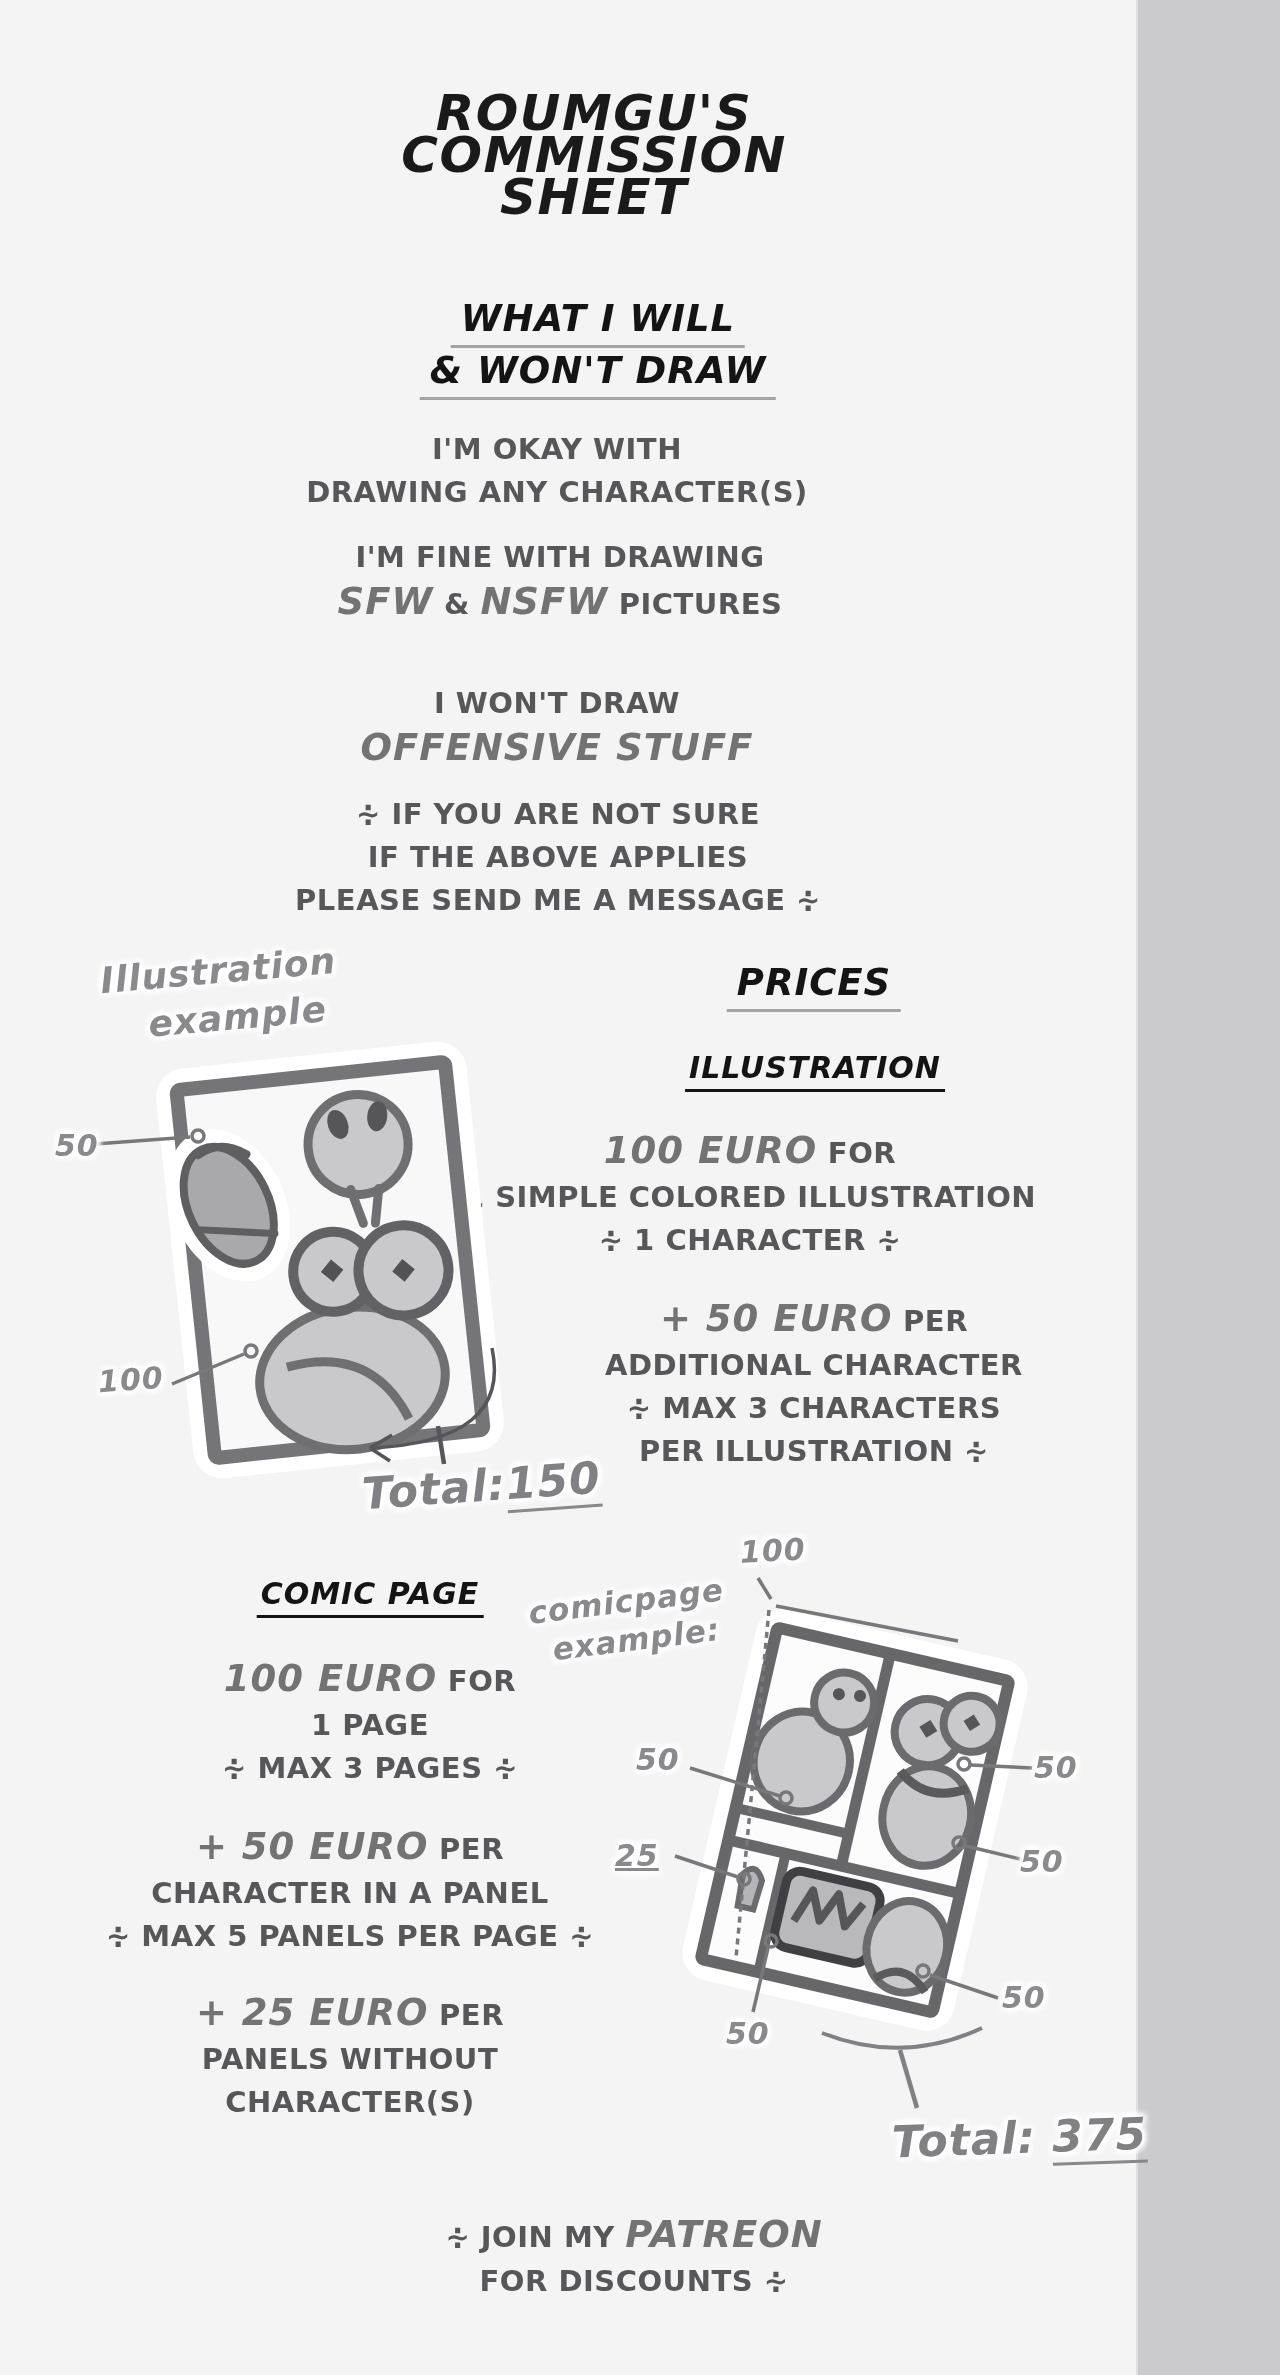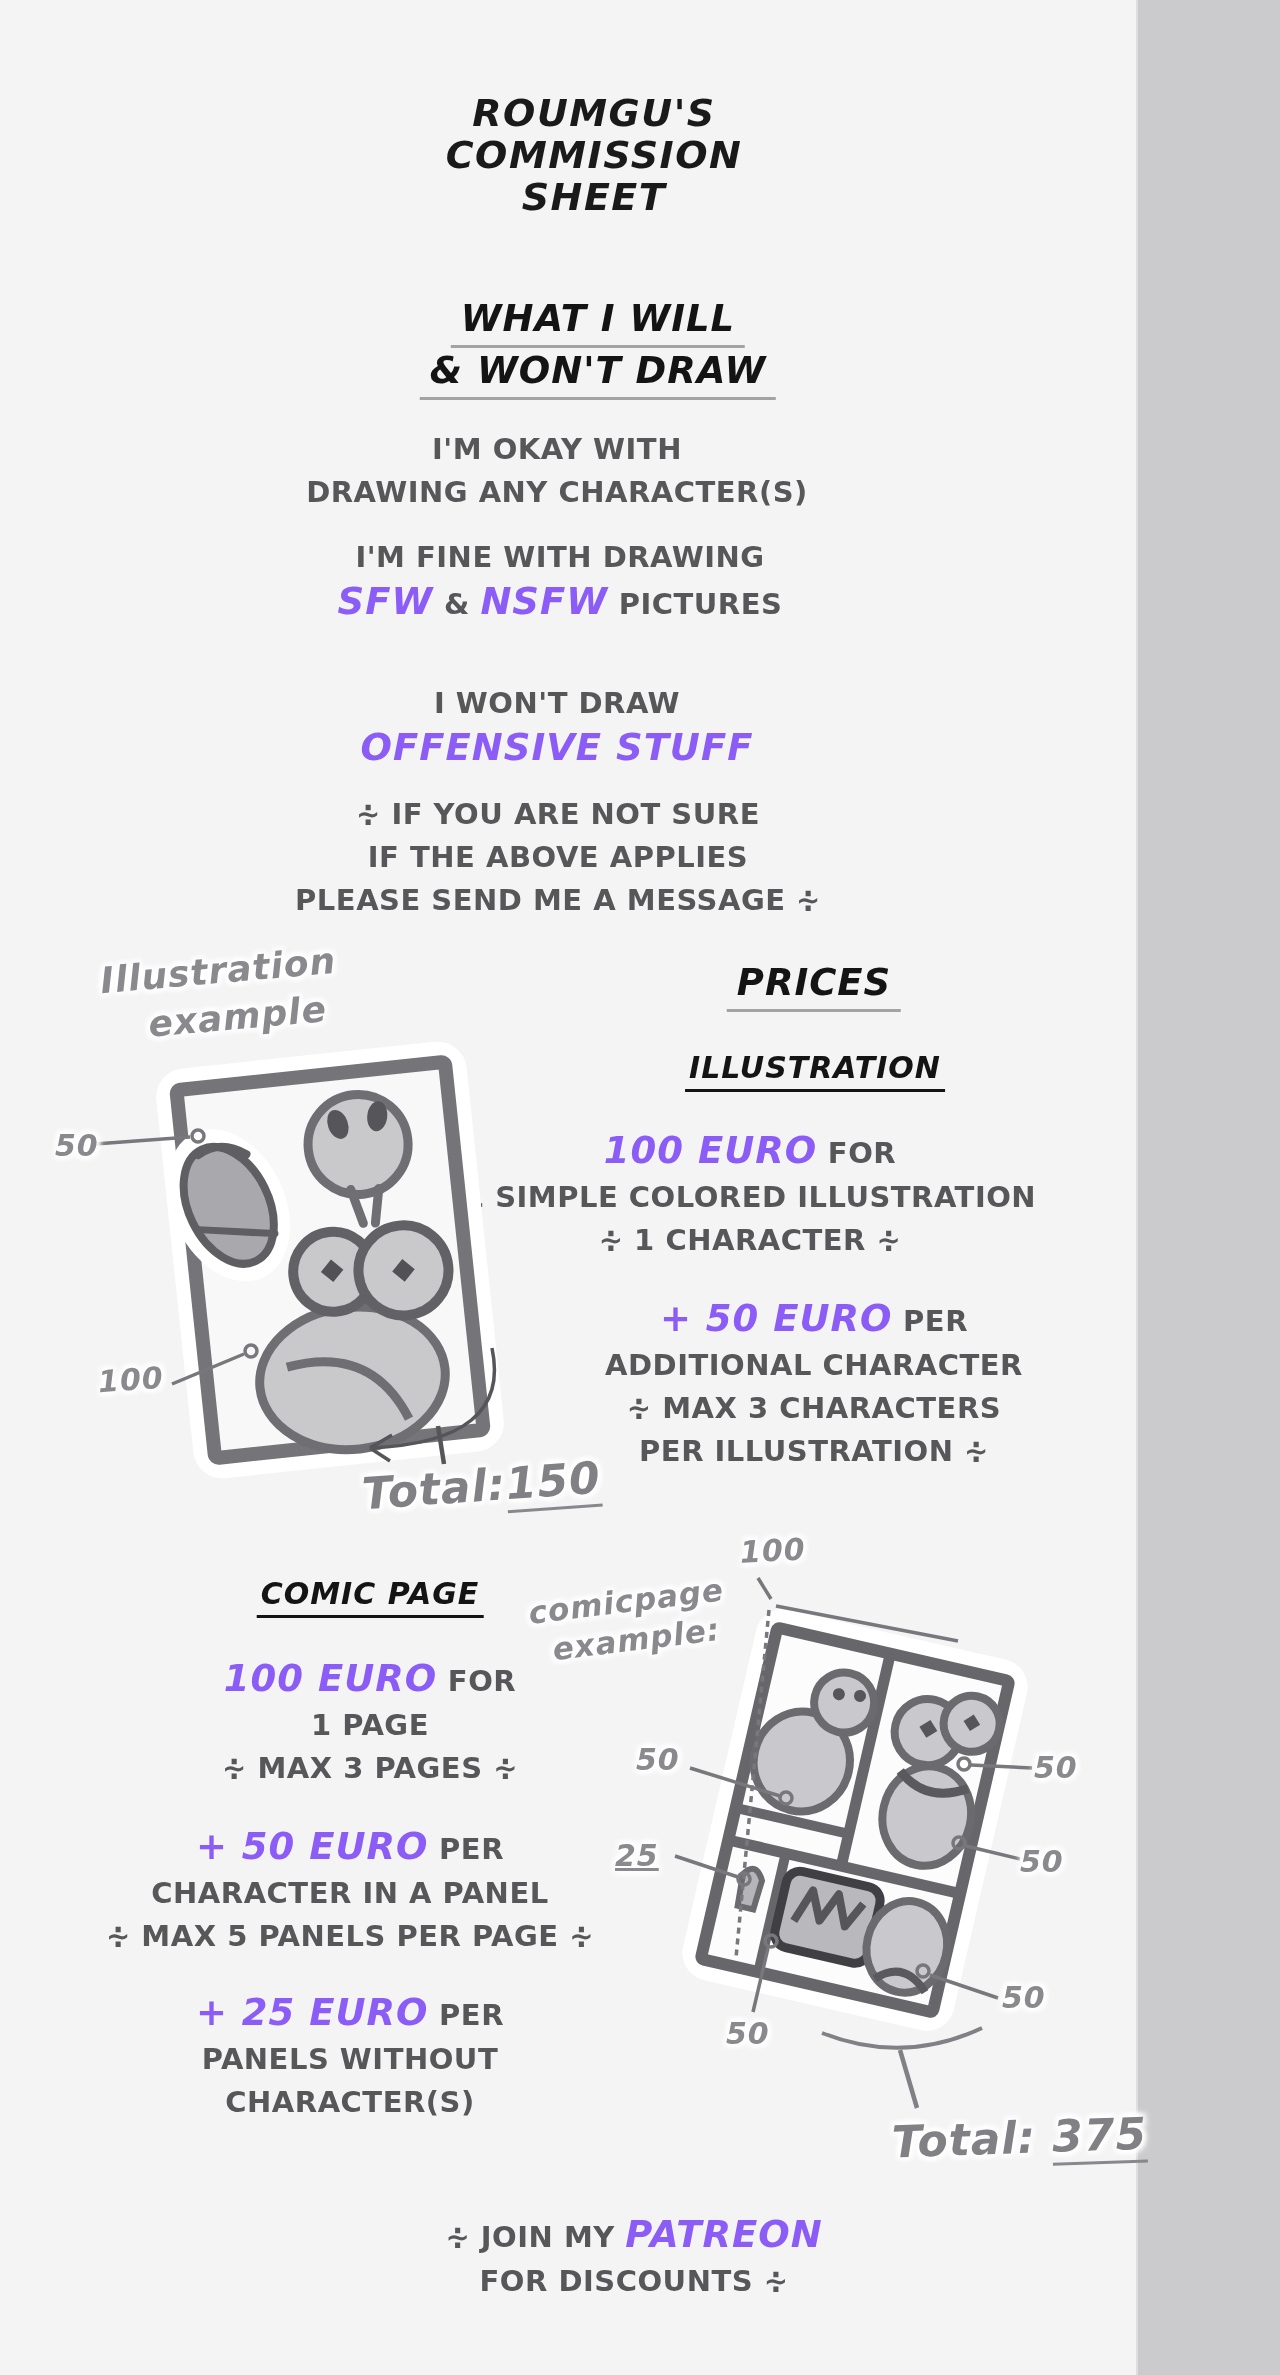--- a/index.html
+++ b/index.html
@@ -5,29 +5,29 @@
   html,body{margin:0;padding:0;background:#e9e9ea;}
   .canvas{
     position:relative;width:1280px;height:2375px;overflow:hidden;
     background:#f4f4f5;
     font-family:"DejaVu Sans","Liberation Sans",sans-serif;
   }
   .gutter{position:absolute;top:0;right:0;width:142px;height:100%;
     background:#cbcbcd;border-left:2px solid #dedee0;}
   
   .blk{position:absolute;transform:translateX(-50%);text-align:center;white-space:nowrap;}
-  .t-title{font-size:38px;font-weight:bold;font-style:italic;color:#1a1a1b;
+  .t-title{font-size:50px;font-weight:bold;font-style:italic;color:#1a1a1b;
     line-height:42px;letter-spacing:1.5px;}
   .t-h1{font-size:37px;font-weight:bold;font-style:italic;color:#141415;
     line-height:46px;letter-spacing:1px;}
   .t-h1 .u{border-bottom:3px solid #a3a3a3;padding:0 10px 3px;display:inline-block;}
   .t-h2{font-size:30px;font-weight:bold;font-style:italic;color:#141415;letter-spacing:1px;}
   .t-h2 .u{border-bottom:3px solid #141415;padding:0 4px 4px;display:inline-block;}
   .t-body{font-size:29px;font-weight:bold;color:#57575a;line-height:43px;letter-spacing:0.5px;}
-  .t-big{font-size:37px;font-weight:bold;font-style:italic;color:#8b5cf6;letter-spacing:1px;}
+  .t-big{font-size:37px;font-weight:bold;font-style:italic;color:#737373;letter-spacing:1px;}
   .t-big-line{line-height:46px;}
   
   .hand{position:absolute;color:#8a8a8e;font-weight:bold;letter-spacing:1px;
     white-space:nowrap;font-style:italic;
     text-shadow:-3px -3px 5px #fff,3px -3px 5px #fff,-3px 3px 5px #fff,3px 3px 5px #fff,0 0 12px #fff;}
   .hand .u{border-bottom:3px solid #88888c;padding-bottom:1px;}
   .sketch{position:absolute;}
 </style>
 </head>
 <body>

